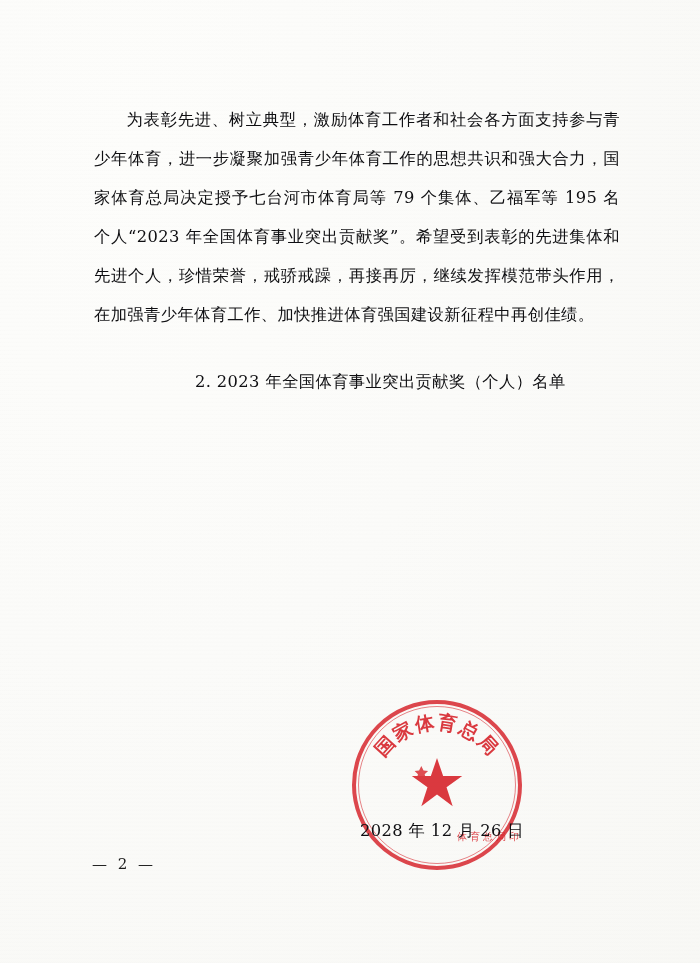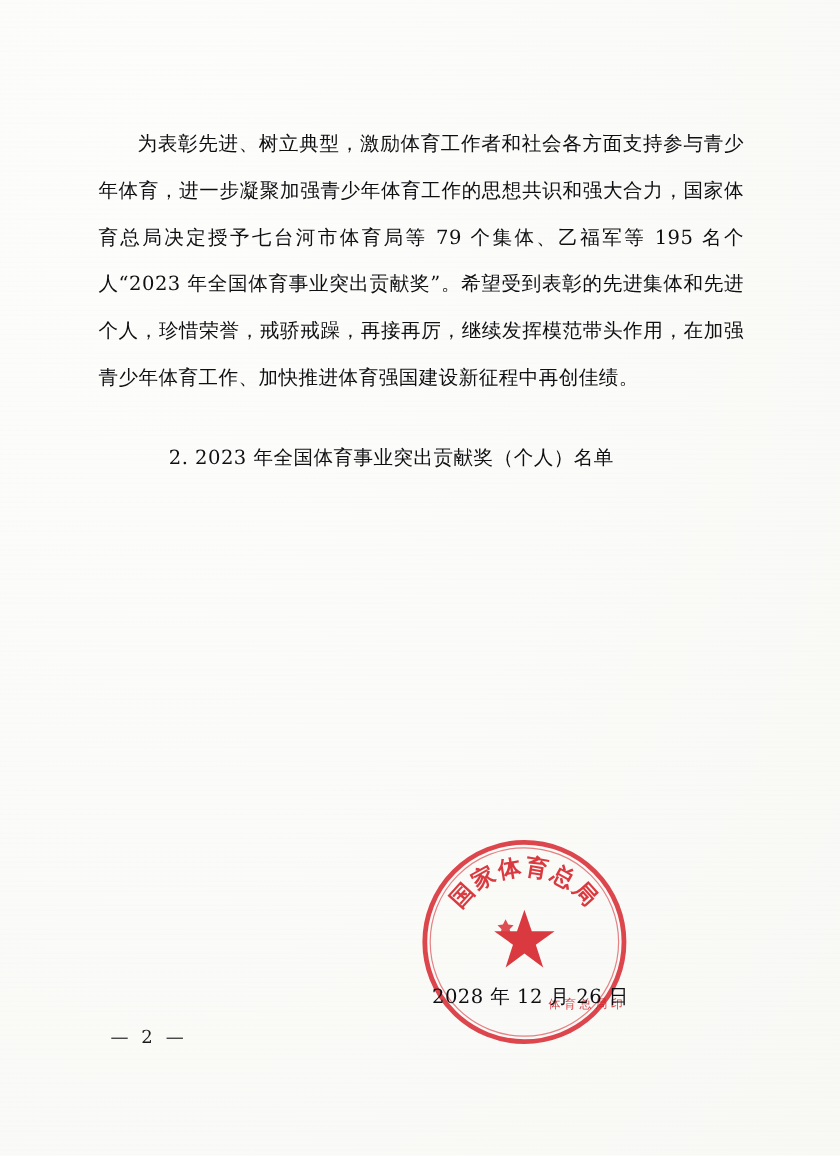--- a/index.html
+++ b/index.html
@@ -33,40 +33,40 @@
   }
 
   .doc-body {
     position: absolute;
     left: 82px;
     top: 100px;
     width: 538px;
   }
 
   p.para {
-    margin: 0 0 2px 0;
+    margin: 0 0 2px 12px;
     font-size: 16.3px;
     line-height: 39px;
     color: #0f0f12;
     text-align: justify;
     text-justify: inter-ideograph;
     text-indent: 2em;
     letter-spacing: 0.4px;
     font-family: "DejaVu Serif", "Liberation Serif", serif;
   }
 
   .attachments {
     margin-top: 28px;
     font-size: 16.3px;
     line-height: 39px;
     color: #0f0f12;
     letter-spacing: 0.4px;
   }
   .attachments .att-line-1 { padding-left: 2em; }
-  .attachments .att-line-2 { padding-left: 3.6em; }
+  .attachments .att-line-2 { padding-left: 3.6em; text-align: center; }
 
   
   .seal-wrap {
     position: absolute;
     left: 352px;
     top: 700px;
     width: 170px;
     height: 170px;
   }
   .seal {

